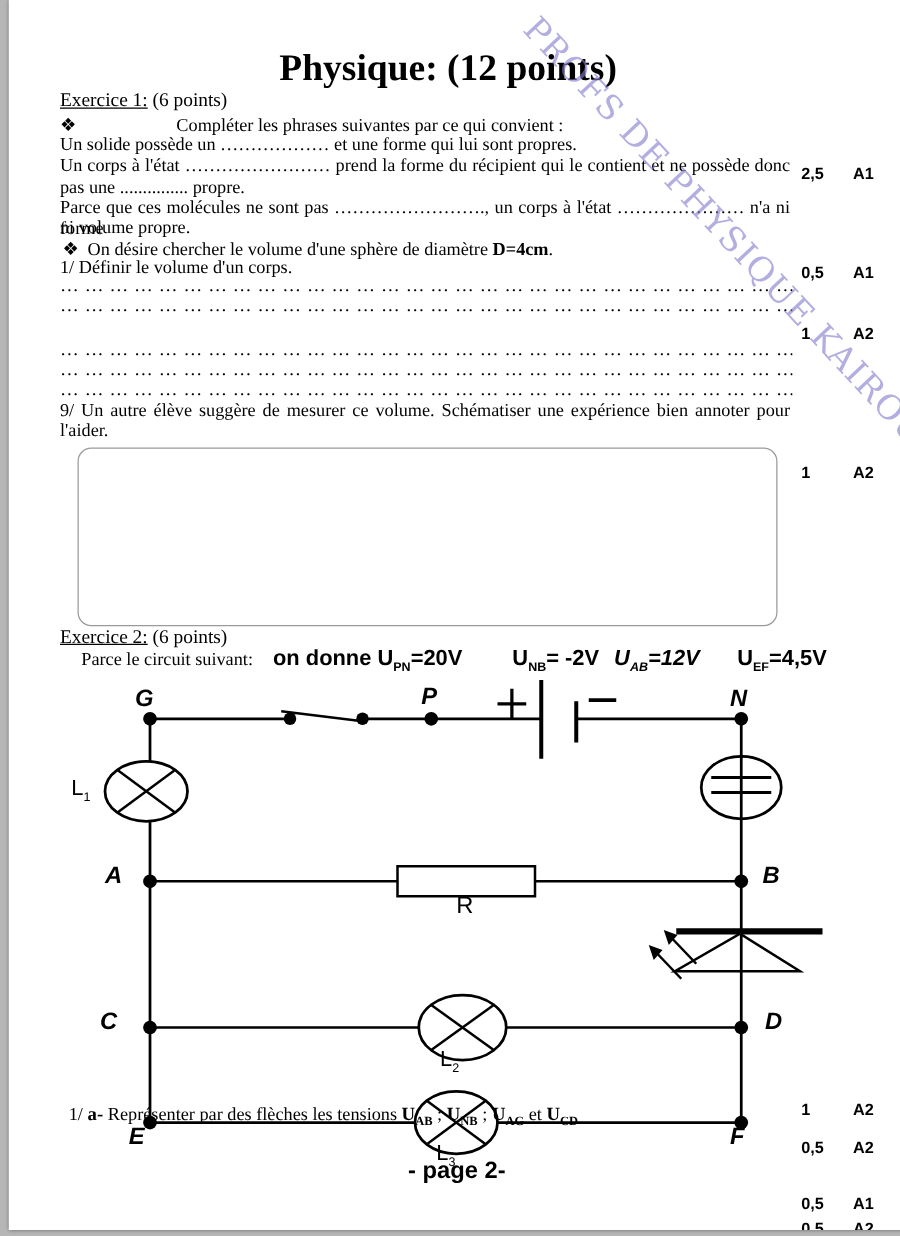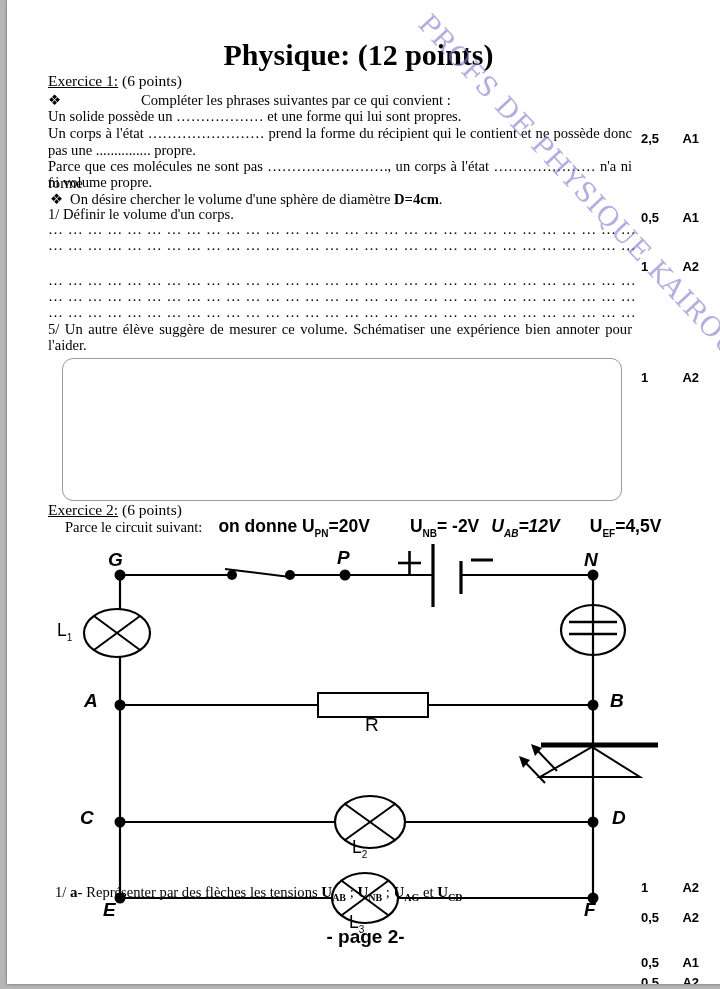--- a/index.html
+++ b/index.html
@@ -83,21 +83,21 @@
   <div class="abs serif" style="left:43px;top:190px;z-index:2;"><span>❖</span><span style="margin-left:7px;">On désire chercher le volume d'une sphère de diamètre </span><b>D=4cm</b><span>.</span></div>
 
   <div class="abs serif" style="left:41px;top:206px;z-index:2;">1/ Définir le volume d'un corps.</div>
   <div class="abs dotted" style="left:41px;top:221px;">… … … … … … … … … … … … … … … … … … … … … … … … … … … … … … … … … … … … … … … … … … … … …</div>
   <div class="abs dotted" style="left:41px;top:237px;">… … … … … … … … … … … … … … … … … … … … … … … … … … … … … … … … … … … … … … … … … … … … …</div>
 
   <div class="abs dotted" style="left:41px;top:272px;">… … … … … … … … … … … … … … … … … … … … … … … … … … … … … … … … … … … … … … … … … … … … …</div>
   <div class="abs dotted" style="left:41px;top:288px;">… … … … … … … … … … … … … … … … … … … … … … … … … … … … … … … … … … … … … … … … … … … … …</div>
   <div class="abs dotted" style="left:41px;top:304px;">… … … … … … … … … … … … … … … … … … … … … … … … … … … … … … … … … … … … … … … … … … … … …</div>
 
-  <div class="abs serif just" style="left:41px;top:321px;z-index:2;">5/ Un autre élève suggère de mesurer ce volume. Schématiser une expérience bien annoter pour</div>
+  <div class="abs serif just" style="left:41px;top:321px;z-index:2;">9/ Un autre élève suggère de mesurer ce volume. Schématiser une expérience bien annoter pour</div>
   <div class="abs serif" style="left:41px;top:337px;z-index:2;">l'aider.</div>
 
   <div class="abs sketch-box"></div>
 
   <div class="abs ex-head" style="left:41px;top:501px;"><span class="und">Exercice 2:</span><span> (6 points)</span></div>
 
   <div class="abs givens">
     <span class="serif">Parce  le circuit suivant:</span>
     <span class="bold-sans" style="margin-left:16px;"><span>on donne U</span><sub>PN</sub><span>=20V</span></span>
     <span class="bold-sans" style="margin-left:40px;"><span>U</span><sub>NB</sub><span>= -2V</span></span>

